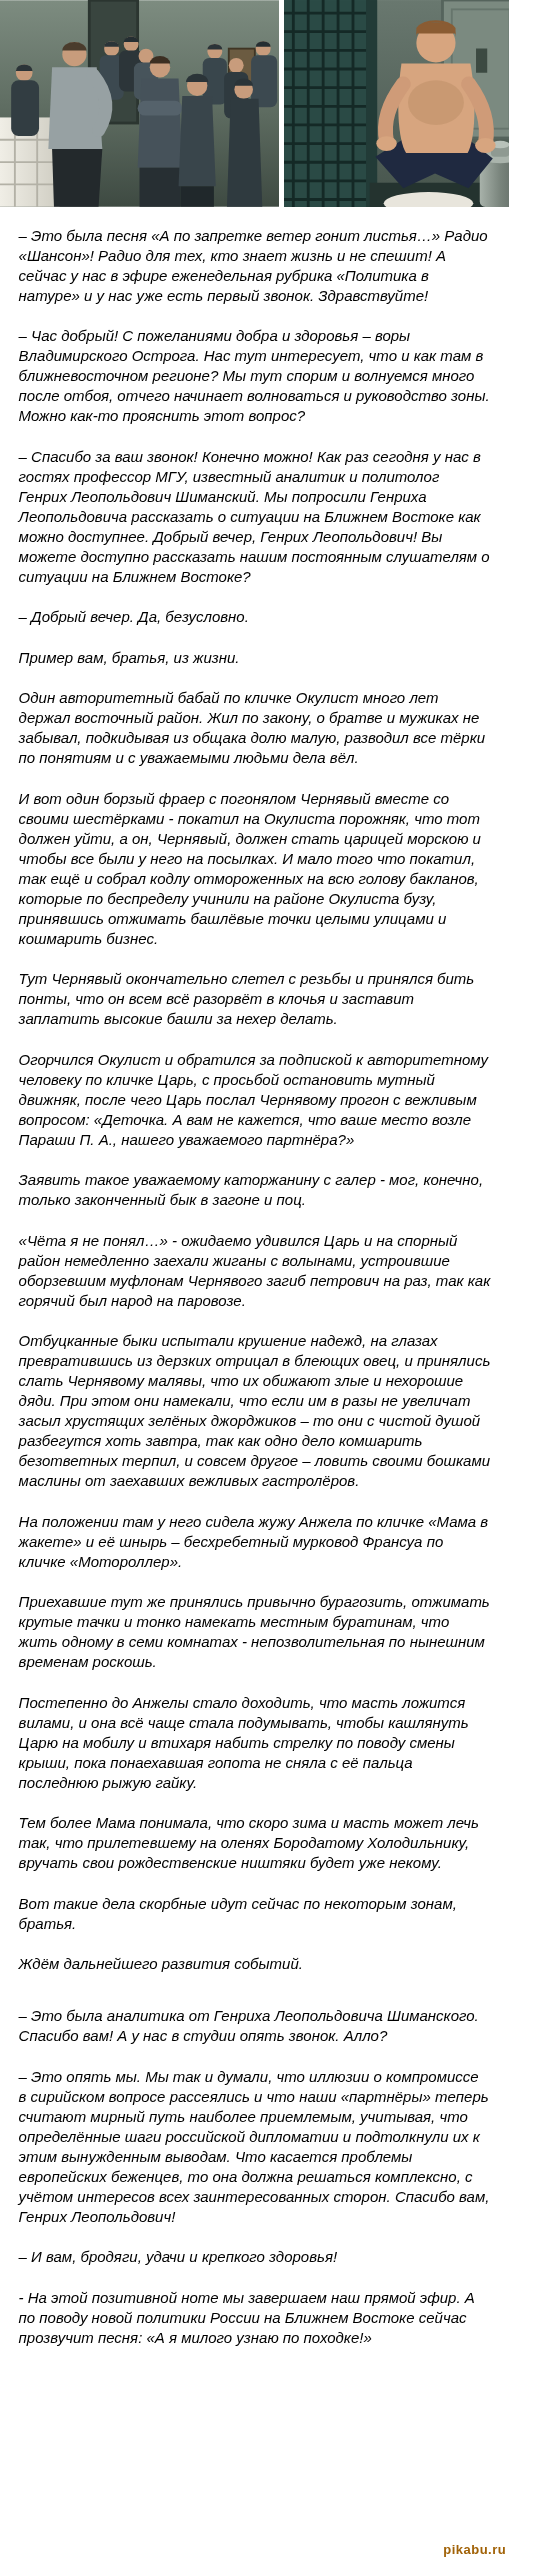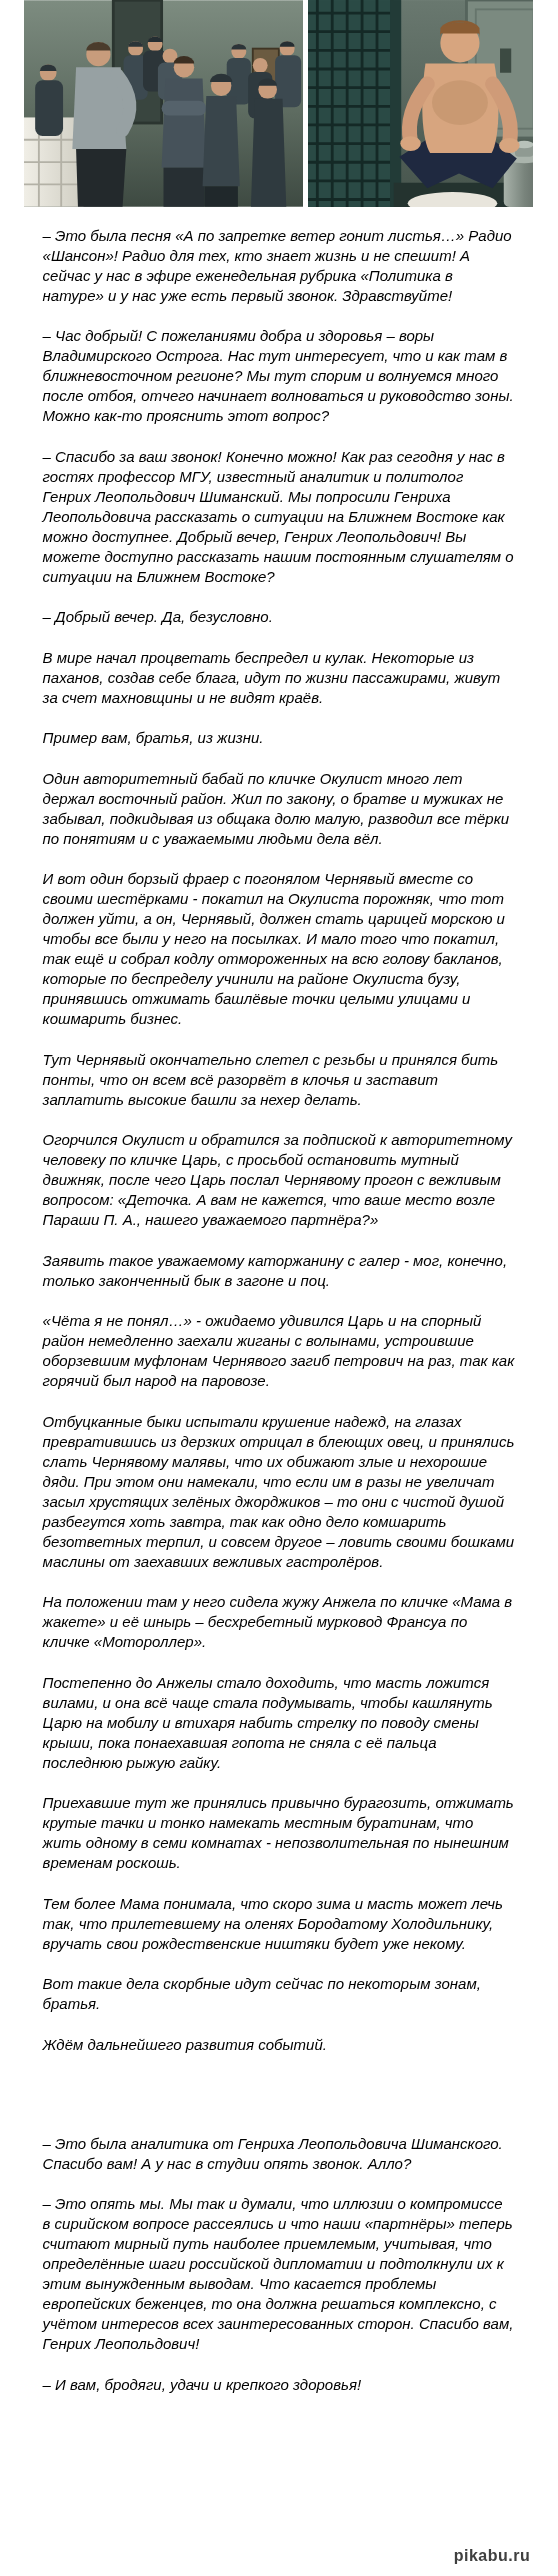--- a/index.html
+++ b/index.html
@@ -3,46 +3,45 @@
 <meta charset="utf-8">
 <style>
   html, body { margin: 0; padding: 0; background: #ffffff; }
   .page {
     position: relative;
     width: 509px;
     height: 2576px;
     background: #ffffff;
     overflow: hidden;
     font-family: "Liberation Sans", sans-serif;
-    padding-left: 24px;
   }
   .photo-row {
     display: flex;
     gap: 4.7px;
     width: 559px;
     height: 207px;
     background: #ffffff;
   }
   .photo-row svg { display: block; }
   .post-text {
     padding: 18.6px 18.6px 0 18.6px;
     font-style: italic;
     font-size: 15px;
     line-height: 20px;
     color: #000000;
   }
   .post-text p { margin: 0 0 20.5px 0; }
-  .post-text p.gap-before { margin-top: 79px; }
+  .post-text p.gap-before { margin-top: 32px; }
   .watermark {
     position: absolute;
     right: 2.8px;
-    bottom: 11px;
+    bottom: 19px;
     font-weight: bold;
-    font-size: 16px;
-    color: #404040;
+    font-size: 13px;
+    color: #a16207;
     text-shadow: -0.9px -0.9px 0 #ffffff, 0.9px 0.9px 0 #ffffff;
     letter-spacing: 0.5px;
   }
 </style>
 </head>
 <body>
 
 <div class="page">
 
   <div class="photo-row">
@@ -163,36 +162,36 @@
 
       <ellipse cx="155" cy="218" rx="48" ry="12" fill="#e8e5dc"></ellipse>
     </svg>
   </div>
 
   <div class="post-text">
     <p>– Это была песня «А по запретке ветер гонит листья…» Радио «Шансон»! Радио для тех, кто знает жизнь и не спешит! А сейчас у нас в эфире еженедельная рубрика «Политика в натуре» и у нас уже есть первый звонок. Здравствуйте!</p>
     <p>– Час добрый! С пожеланиями добра и здоровья – воры Владимирского Острога. Нас тут интересует, что и как там в ближневосточном регионе? Мы тут спорим и волнуемся много после отбоя, отчего начинает волноваться и руководство зоны. Можно как-то прояснить этот вопрос?</p>
     <p>– Спасибо за ваш звонок! Конечно можно! Как раз сегодня у нас в гостях профессор МГУ, известный аналитик и политолог Генрих Леопольдович Шиманский. Мы попросили Генриха Леопольдовича рассказать о ситуации на Ближнем Востоке как можно доступнее. Добрый вечер, Генрих Леопольдович! Вы можете доступно рассказать нашим постоянным слушателям о ситуации на Ближнем Востоке?</p>
     <p>– Добрый вечер. Да, безусловно.</p>
-    <p>В мире начал процветать беспредел и кулак. Некоторые из паханов, создав себе блага, идут по жизни пассажирами, живут за счет махновщины и не видят краёв.</p>
     <p>Пример вам, братья, из жизни.</p>
     <p>Один авторитетный бабай по кличке Окулист много лет держал восточный район. Жил по закону, о братве и мужиках не забывал, подкидывая из общака долю малую, разводил все тёрки по понятиям и с уважаемыми людьми дела вёл.</p>
     <p>И вот один борзый фраер с погонялом Чернявый вместе со своими шестёрками - покатил на Окулиста порожняк, что тот должен уйти, а он, Чернявый, должен стать царицей морскою и чтобы все были у него на посылках. И мало того что покатил, так ещё и собрал кодлу отмороженных на всю голову бакланов, которые по беспределу учинили на районе Окулиста бузу, принявшись отжимать башлёвые точки целыми улицами и кошмарить бизнес.</p>
     <p>Тут Чернявый окончательно слетел с резьбы и принялся бить понты, что он всем всё разорвёт в клочья и заставит заплатить высокие башли за нехер делать.</p>
     <p>Огорчился Окулист и обратился за подпиской к авторитетному человеку по кличке Царь, с просьбой остановить мутный движняк, после чего Царь послал Чернявому прогон с вежливым вопросом: «Деточка. А вам не кажется, что ваше место возле Параши П. А., нашего уважаемого партнёра?»</p>
     <p>Заявить такое уважаемому каторжанину с галер - мог, конечно, только законченный бык в загоне и поц.</p>
     <p>«Чёта я не понял…» - ожидаемо удивился Царь и на спорный район немедленно заехали жиганы с волынами, устроившие оборзевшим муфлонам Чернявого загиб петрович на раз, так как горячий был народ на паровозе.</p>
     <p>Отбуцканные быки испытали крушение надежд, на глазах превратившись из дерзких отрицал в блеющих овец, и принялись слать Чернявому малявы, что их обижают злые и нехорошие дяди. При этом они намекали, что если им в разы не увеличат засыл хрустящих зелёных джорджиков – то они с чистой душой разбегутся хоть завтра, так как одно дело комшарить безответных терпил, и совсем другое – ловить своими бошками маслины от заехавших вежливых гастролёров.</p>
     <p>На положении там у него сидела жужу Анжела по кличке «Мама в жакете» и её шнырь – бесхребетный мурковод Франсуа по кличке «Мотороллер».</p>
+    <p>Приехавшие тут же принялись привычно бурагозить, отжимать крутые тачки и тонко намекать местным буратинам, что жить одному в семи комнатах - непозволительная по нынешним временам роскошь.</p>
     <p>Постепенно до Анжелы стало доходить, что масть ложится вилами, и она всё чаще стала подумывать, чтобы кашлянуть Царю на мобилу и втихаря набить стрелку по поводу смены крыши, пока понаехавшая гопота не сняла с её пальца последнюю рыжую гайку.</p>
-    <p>Приехавшие тут же принялись привычно бурагозить, отжимать крутые тачки и тонко намекать местным буратинам, что жить одному в семи комнатах - непозволительная по нынешним временам роскошь.</p>
     <p>Тем более Мама понимала, что скоро зима и масть может лечь так, что прилетевшему на оленях Бородатому Холодильнику, вручать свои рождественские ништяки будет уже некому.</p>
     <p>Вот такие дела скорбные идут сейчас по некоторым зонам, братья.</p>
     <p>Ждём дальнейшего развития событий.</p>
     <p class="gap-before">– Это была аналитика от Генриха Леопольдовича Шиманского. Спасибо вам! А у нас в студии опять звонок. Алло?</p>
     <p>– Это опять мы. Мы так и думали, что иллюзии о компромиссе в сирийском вопросе рассеялись и что наши «партнёры» теперь считают мирный путь наиболее приемлемым, учитывая, что определённые шаги российской дипломатии и подтолкнули их к этим вынужденным выводам. Что касается проблемы европейских беженцев, то она должна решаться комплексно, с учётом интересов всех заинтересованных сторон. Спасибо вам, Генрих Леопольдович!</p>
     <p>– И вам, бродяги, удачи и крепкого здоровья!</p>
+    <p>- На этой позитивной ноте мы завершаем наш прямой эфир.  А по поводу новой политики России на Ближнем Востоке сейчас прозвучит песня: «А я милого узнаю по походке!»</p>
 
   </div>
 
   <div class="watermark">pikabu.ru</div>
 </div>
 
 
 </body></html>

